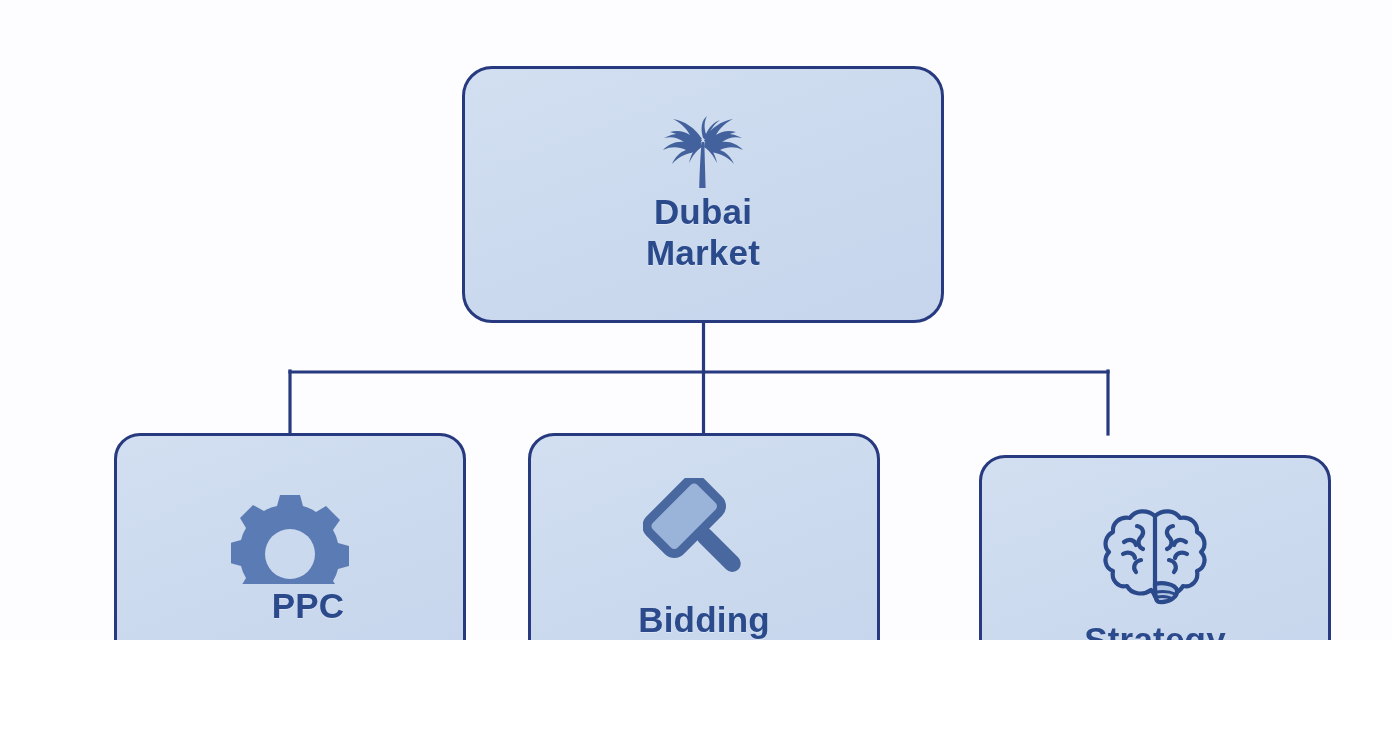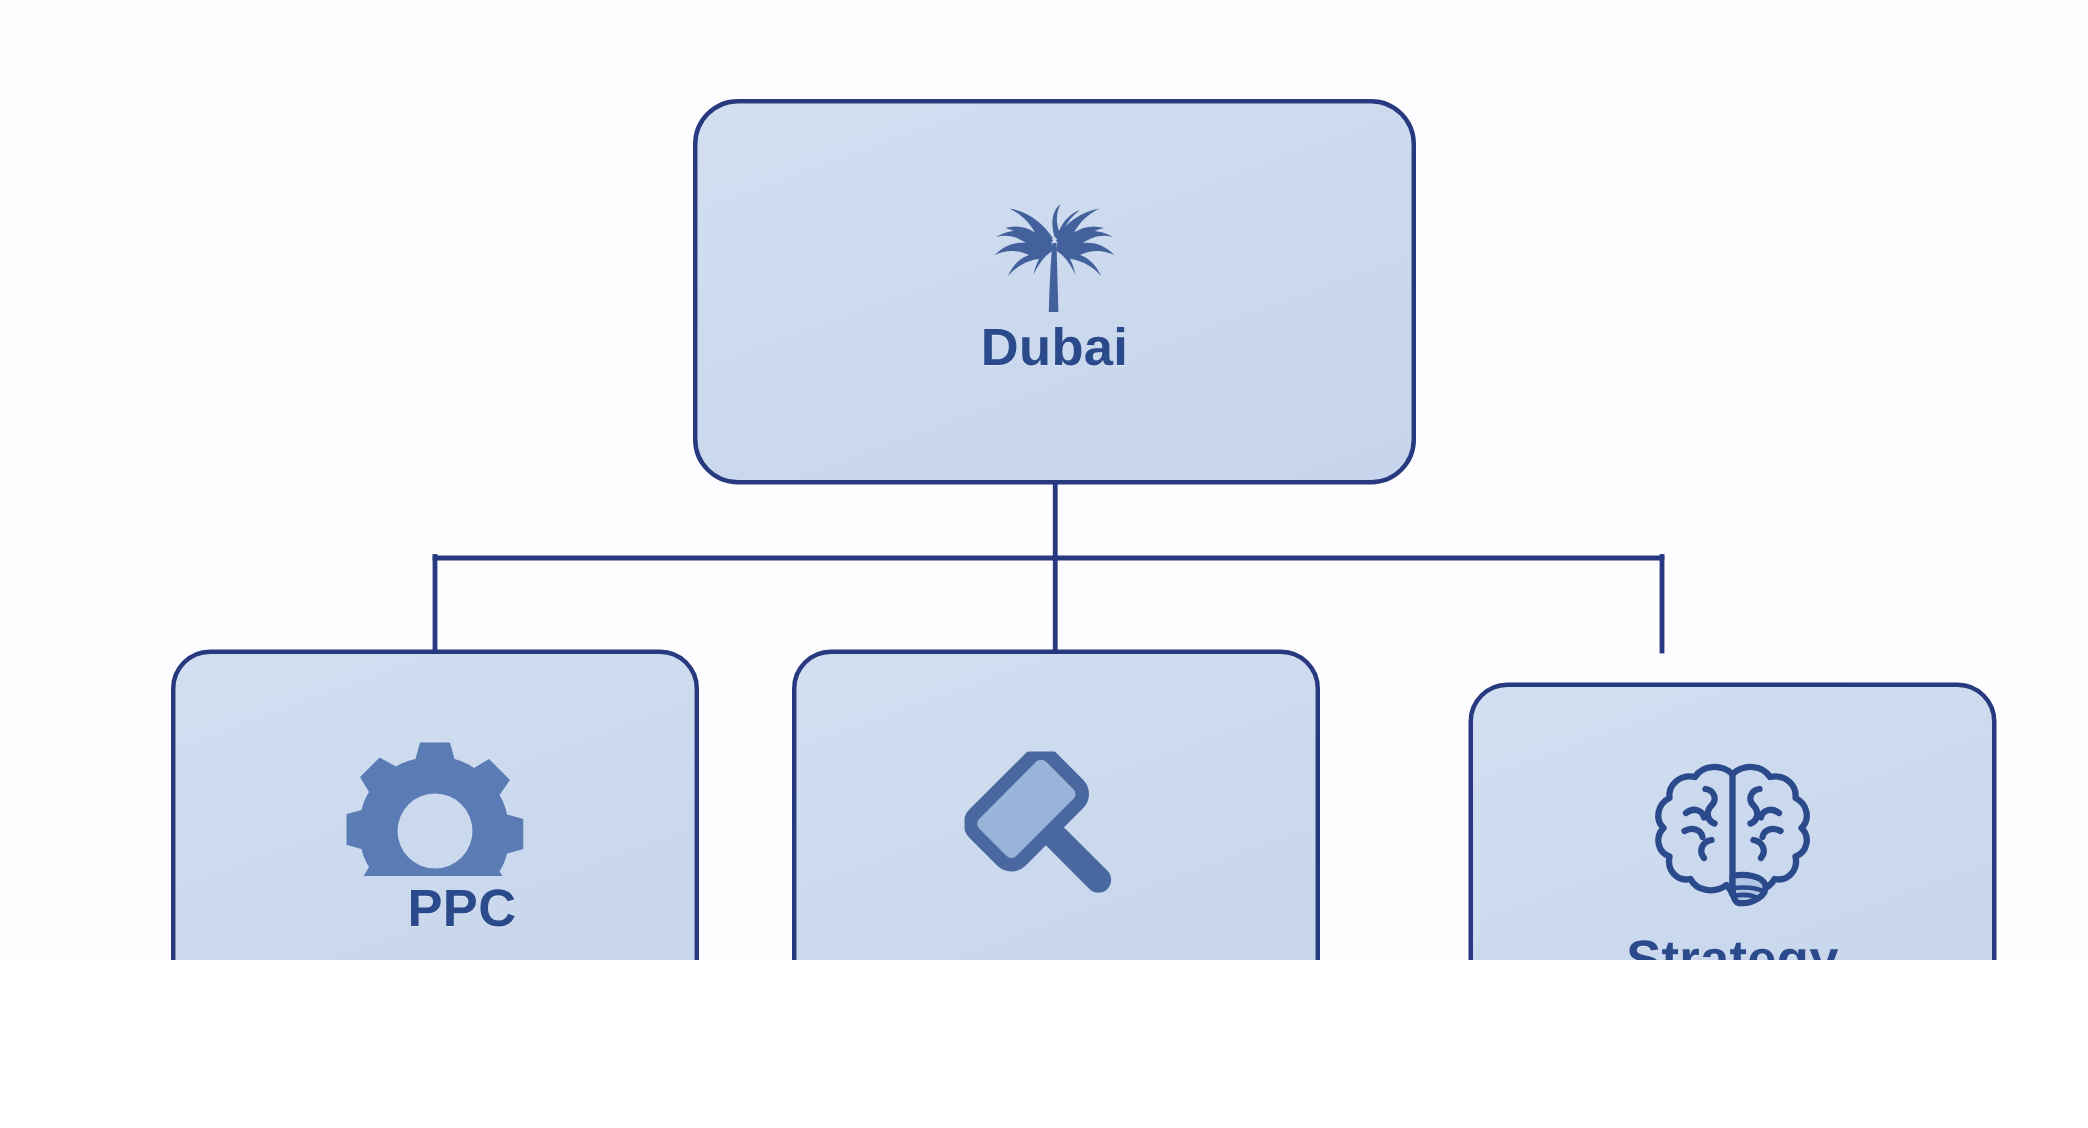--- a/index.html
+++ b/index.html
@@ -109,21 +109,21 @@
           <path d="M47,23 C54,12 64,5 76,3 C68,7 63,12 59,19 C65,15 72,14 79,16 C70,18 64,23 59,30 C55,27 51,25 47,23 Z"></path>
 
           <path d="M46,22 C43,11 45,4 50,0 C47,6 47,12 49,18 C52,11 57,6 63,4 C56,9 52,16 50,24 Z"></path>
 
           <path d="M44,26 C38,31 34,38 32,47 C36,39 40,34 45,31 Z"></path>
 
           <path d="M48,26 C54,31 58,38 60,47 C56,39 52,34 47,31 Z"></path>
         </g>
       </svg>
     </span>
-    <div class="node-label"><span>Dubai</span><br></div>
+    <div class="node-label"><span>Dubai</span><br><span>Market</span></div>
   </div>
 
   <div class="node child child-0">
     <span class="node-icon">
       <svg width="118" height="92" viewBox="0 0 118 92" aria-hidden="true">
         <g transform="translate(59,50)">
           <path fill="#5b7bb4" d="
             M -10,-47 L 10,-47 L 13,-36
             A 38 38 0 0 1 26,-30 L 36,-36 L 50,-22 L 43,-12
             A 38 38 0 0 1 48,1 L 59,4 L 59,24 L 48,27
@@ -144,20 +144,21 @@
     <span class="node-icon">
       <svg width="122" height="116" viewBox="0 0 122 116" aria-hidden="true">
         <g transform="rotate(-45 61 58)">
 
           <rect x="53" y="50" width="17" height="56" rx="8.5" fill="#49689f"></rect>
 
           <rect x="25" y="8" width="72" height="44" rx="9" fill="#9ab3d9" stroke="#49689f" stroke-width="9"></rect>
         </g>
       </svg>
     </span>
+    <div class="node-label">Bidding</div>
   </div>
 
   <div class="node child child-2">
     <span class="node-icon">
       <svg width="124" height="112" viewBox="0 0 124 112" aria-hidden="true">
         <g fill="none" stroke="#2b4a8c" stroke-width="4.2" stroke-linecap="round" stroke-linejoin="round">
 
           <path d="M62,14
                    C54,7 42,8 37,16
                    C27,14 19,21 20,30

